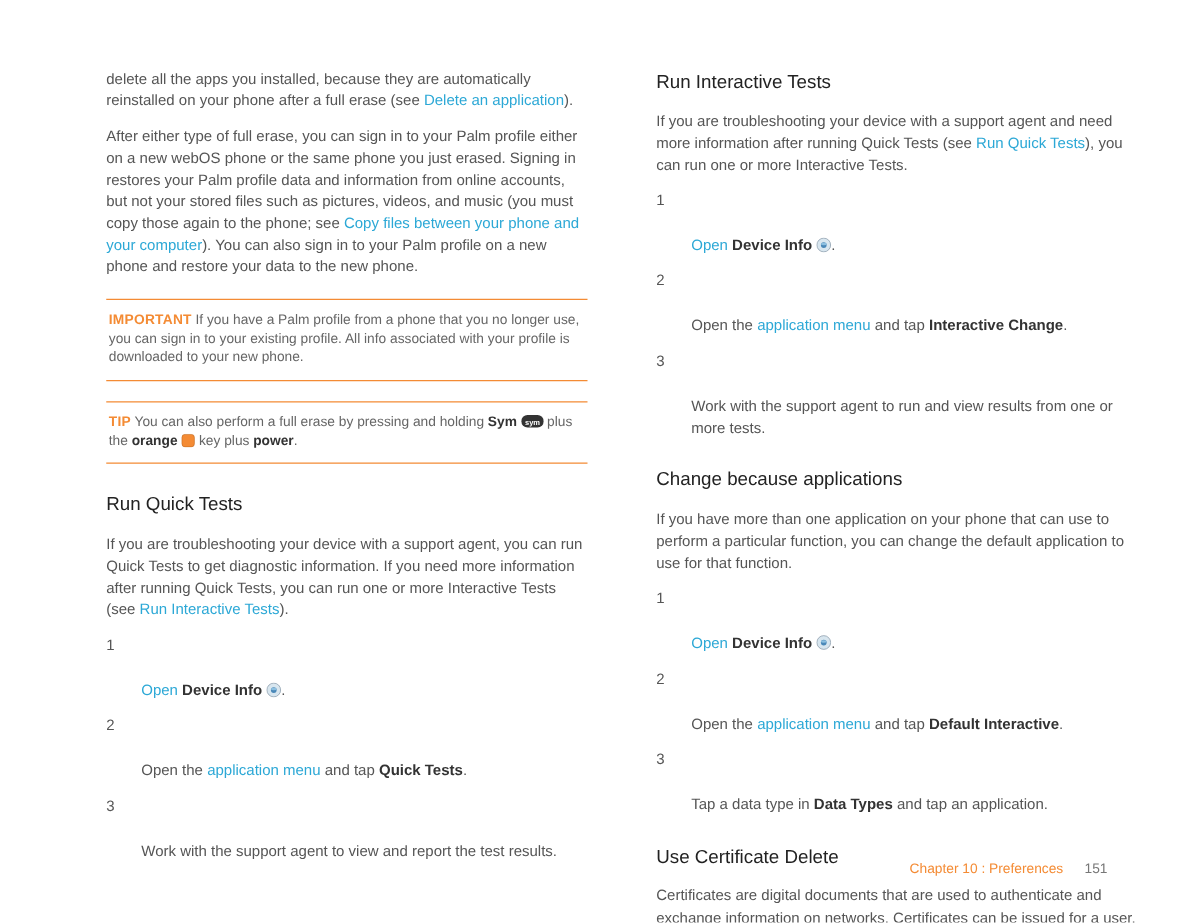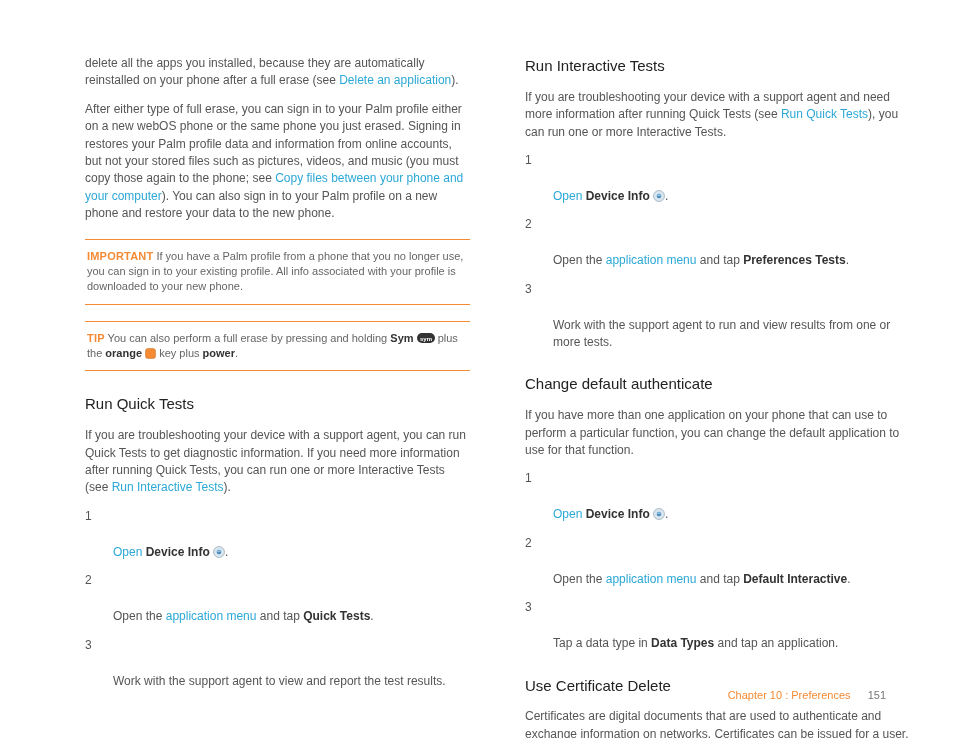--- a/index.html
+++ b/index.html
@@ -198,30 +198,30 @@
                   <circle cx="6" cy="6" r="5.5" fill="#d8e6ef" stroke="#89a" stroke-width="0.6"></circle>
                   <circle cx="6" cy="6" r="2.3" fill="#4a88b8"></circle>
                   <ellipse cx="6" cy="5.2" rx="2.3" ry="1" fill="#8cbfe0"></ellipse>
                 </svg>
             </span><span>.</span>
           </span>
         </li>
         <li>
           <span class="num">2</span>
           <span class="body">
-            <span>Open the </span><a class="link">application menu</a><span> and tap </span><strong>Preferences Tests</strong><span>.</span>
+            <span>Open the </span><a class="link">application menu</a><span> and tap </span><strong>Interactive Change</strong><span>.</span>
           </span>
         </li>
         <li>
           <span class="num">3</span>
           <span class="body">Work with the support agent to run and view results from one or more tests.</span>
         </li>
       </ol>
 
-      <h2>Change default authenticate</h2>
+      <h2>Change because applications</h2>
 
       <p>If you have more than one application on your phone that can use to perform a particular function, you can change the default application to use for that function.</p>
 
       <ol class="steps">
         <li>
           <span class="num">1</span>
           <span class="body">
             <a class="link">Open</a><strong> Device Info</strong>
             <span class="icon icon-device">
               <svg viewBox="0 0 12 12" width="12" height="12">

